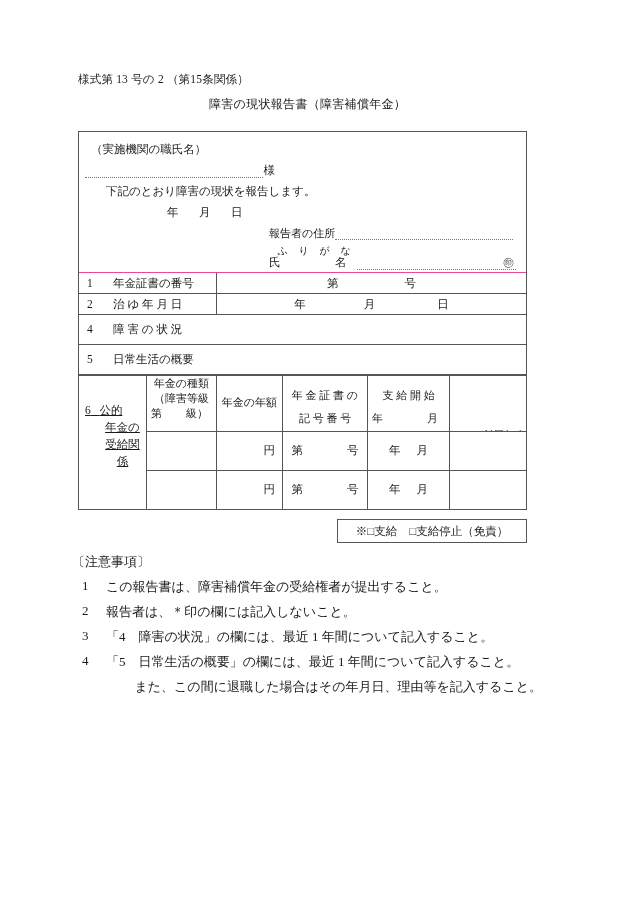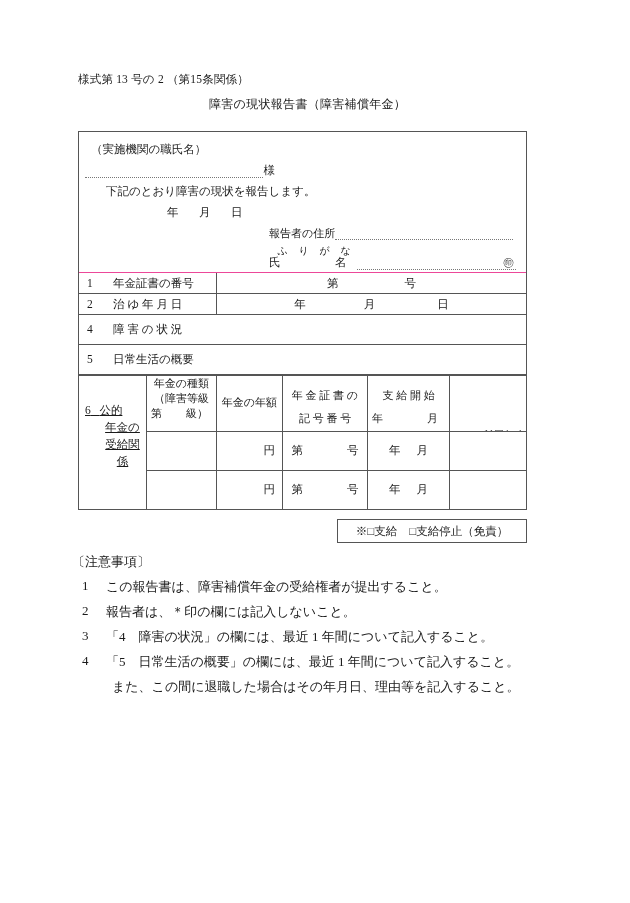--- a/index.html
+++ b/index.html
@@ -290,20 +290,21 @@
   .note-item .n-num {
     flex: 0 0 34px;
     padding-left: 10px;
     box-sizing: border-box;
   }
   .note-item .n-txt { flex: 1 1 auto; }
   .note-cont {
     padding-left: 40px;
     white-space: nowrap;
     margin-bottom: 7px;
+    text-align: right;
   }
 </style>
 </head>
 <body>
 
 <div class="page">
 
   <div class="form-code">様式第 13 号の 2 （第15条関係）</div>
   <div class="doc-title">障害の現状報告書（障害補償年金）</div>
 

